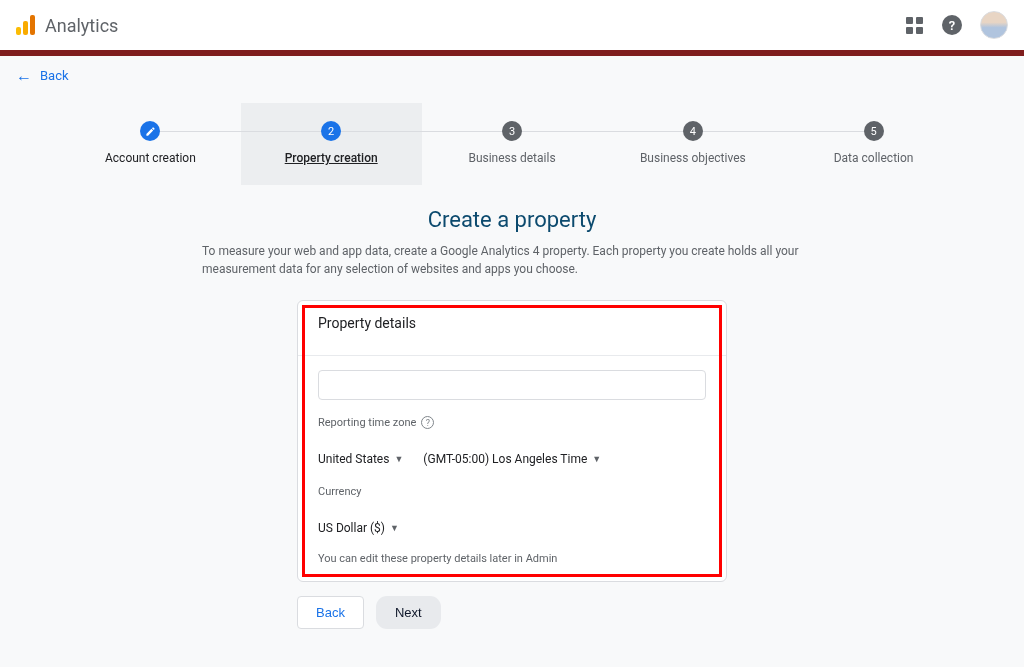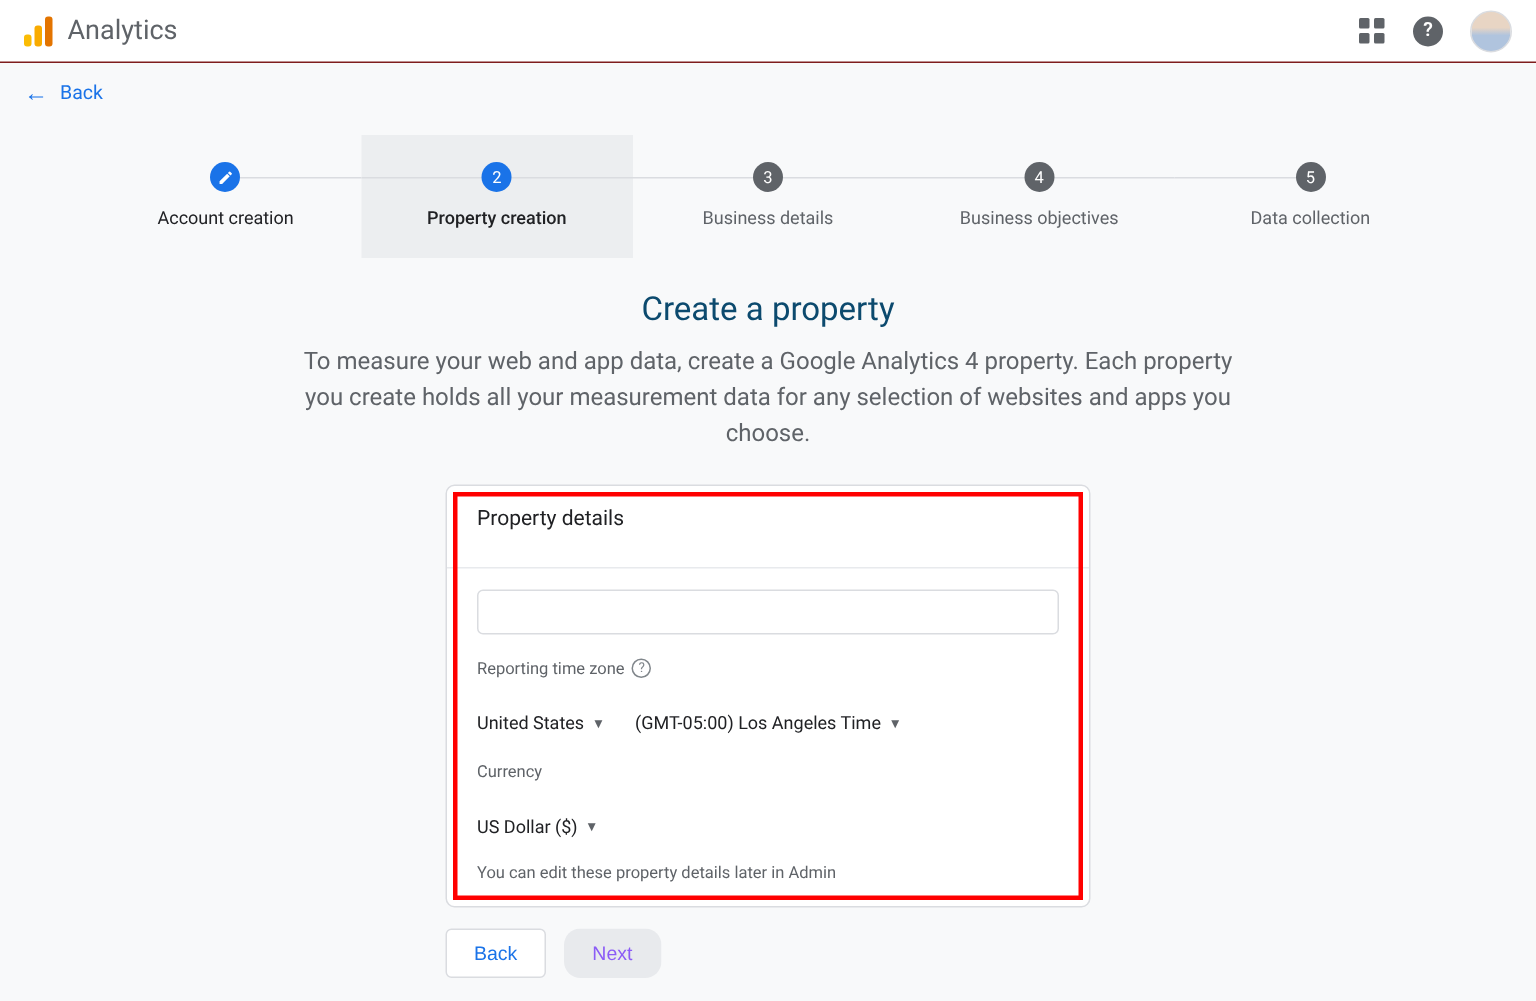--- a/index.html
+++ b/index.html
@@ -3,25 +3,25 @@
   <meta charset="utf-8">
   <style>
     * { box-sizing: border-box; margin: 0; padding: 0; }
     body {
       font-family: 'Google Sans', Roboto, Arial, sans-serif;
       background: #fff;
       color: #202124;
       font-size: 14px;
     }
     .topbar {
-      height: 42px;
+      height: 56px;
       display: flex;
       align-items: center;
       padding: 0 16px;
-      border-bottom: 1px solid #7f1d1d;
+      border-bottom: 6px solid #7f1d1d;
     }
     .logo-wrap { display: flex; align-items: center; gap: 10px; }
     .logo { display: flex; align-items: flex-end; gap: 2px; height: 20px; }
     .bar { width: 5px; border-radius: 2px; }
     .bar.b1 { height: 8px; background: #fbbc04; }
     .bar.b2 { height: 14px; background: #f9ab00; }
     .bar.b3 { height: 20px; background: #e37400; }
     .product-name { font-size: 18px; color: #5f6368; font-weight: 400; }
     .topbar-spacer { flex: 1; }
     .topbar-icons { display: flex; align-items: center; gap: 18px; }
@@ -67,33 +67,33 @@
     .step-line.right { left: 50%; right: 0; }
     .step-circle {
       width: 20px; height: 20px; border-radius: 50%; background: #5f6368; color: #fff;
       display: inline-flex; align-items: center; justify-content: center;
       font-size: 11px; position: relative; z-index: 1;
     }
     .step.done .step-circle { background: #1a73e8; }
     .step.active { background: #eceef0; }
     .step.active .step-circle { background: #1a73e8; }
     .step-label { margin-top: 10px; font-size: 12px; color: #5f6368; }
-    .step.active .step-label { color: #202124; font-weight: 500; }
+    .step.active .step-label { color: #202124; font-weight: 500; text-decoration: underline; }
     .step.done .step-label { color: #202124; }
     
     .page-title {
       text-align: center;
       font-size: 22px;
       font-weight: 400;
       color: #0c4a6e;
       margin: 22px 0 10px;
     }
     .page-subtitle {
-      text-align: center;
-      font-size: 16px;
+      text-align: left;
+      font-size: 12px;
       color: #5f6368;
       max-width: 620px;
       margin: 0 auto 22px;
       line-height: 1.5;
     }
     
     .card {
       background: #fff;
       border: 1px solid #dadce0;
       border-radius: 6px;
@@ -127,21 +127,21 @@
     .caret { font-size:9px; color:#5f6368; }
     .hint { font-size: 11px; color: #5f6368; margin-top: 14px; }
     
     .actions {
       width: 430px; margin: 14px auto 0; display: flex; gap: 12px;
     }
     .btn {
       padding: 8px 18px; font-size: 13px; border-radius: 4px; cursor: pointer; border:1px solid transparent;
     }
     .btn-back { background:#fff; border:1px solid #dadce0; color:#1a73e8; }
-    .btn-next { background:#e8eaed; color:#8b5cf6; cursor:not-allowed;border-radius:11px; }
+    .btn-next { background:#e8eaed; color:#0f172a; cursor:not-allowed;border-radius:11px; }
   </style>
 </head>
 <body>
 
 <div class="topbar">
   <div class="logo-wrap">
     <div class="logo">
       <div class="bar b1"></div>
         <div class="bar b2"></div>
         <div class="bar b3"></div>

